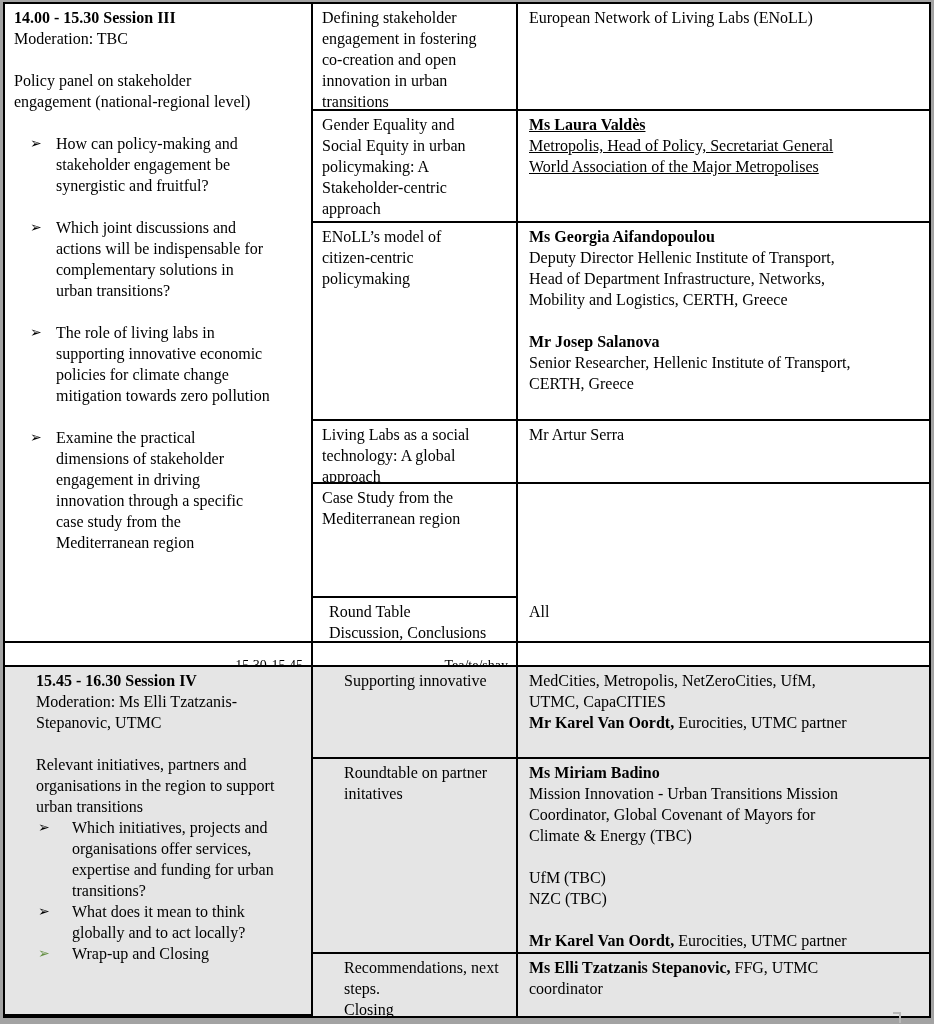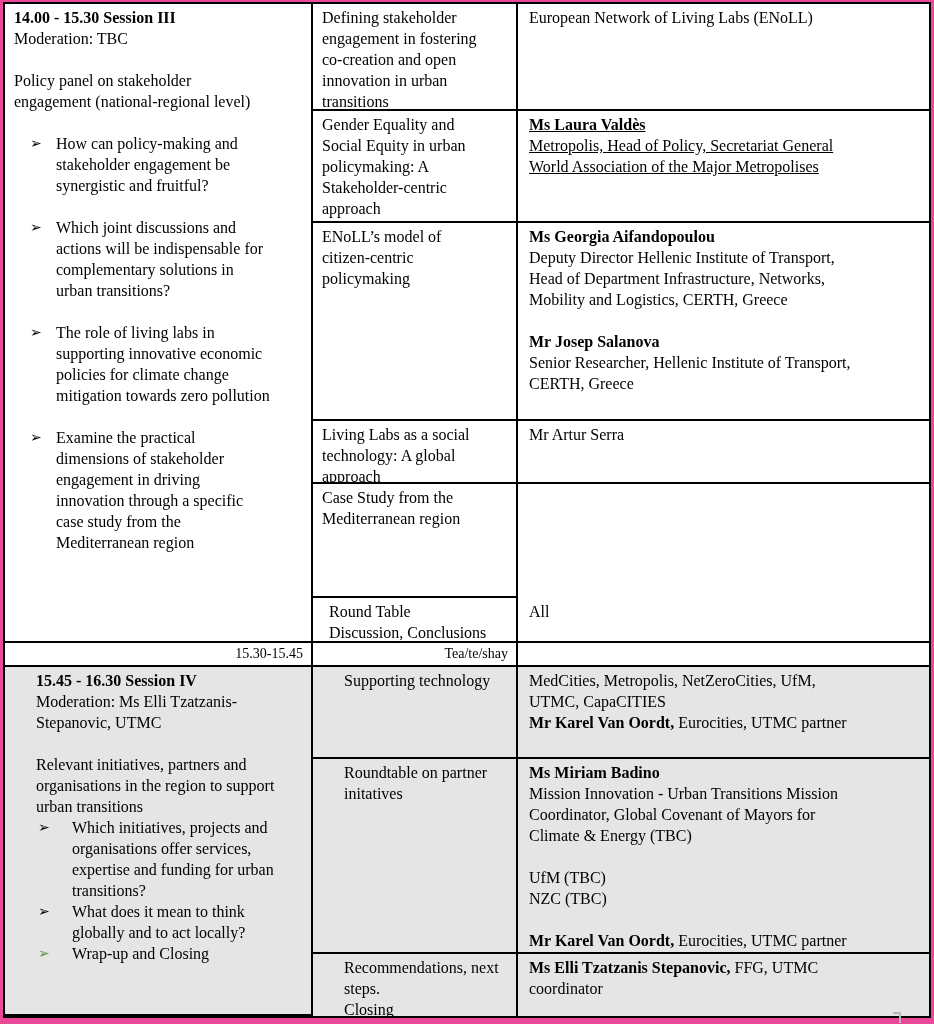--- a/index.html
+++ b/index.html
@@ -1,20 +1,20 @@
 <!DOCTYPE html>
 <html><head>
 <meta charset="utf-8">
 <style>
   * { margin:0; padding:0; box-sizing:border-box; }
   html,body { background:#ffffff; }
   .page {
     position:relative;
     width:934px; height:1024px;
-    background:#ec4899;
+    background:#a3a3a3;
     font-family:"Liberation Serif", serif;
     color:#000;
     font-size:16px;
     line-height:21px;
     overflow:hidden;
   }
   .agenda {
     position:absolute; left:3px; top:2px; width:928px;
     border:2px solid #000;
     background:#fff;
@@ -46,21 +46,21 @@
   .tea1  { grid-area:7 / 1 / 8 / 2; }
   .c1s4  { grid-area:8 / 1 / 11 / 2; }
   .m1 { grid-area:1/2/2/3; } .m2 { grid-area:2/2/3/3; } .m3 { grid-area:3/2/4/3; }
   .m4 { grid-area:4/2/5/3; } .m5 { grid-area:5/2/6/3; } .m6 { grid-area:6/2/7/3;padding-left:16px; }
   .tea2 { grid-area:7/2/8/3; }
   .s4m1 { grid-area:8/2/9/3; } .s4m2 { grid-area:9/2/10/3; } .s4m3 { grid-area:10/2/11/3; }
   .r1 { grid-area:1/3/2/4; } .r2 { grid-area:2/3/3/4;text-decoration:underline; } .r3 { grid-area:3/3/4/4; }
   .r4 { grid-area:4/3/5/4; } .r5 { grid-area:5/3/6/4; } .r6 { grid-area:6/3/7/4; }
   .tea3 { grid-area:7/3/8/4; }
   .s4r1 { grid-area:8/3/9/4; } .s4r2 { grid-area:9/3/10/4; } .s4r3 { grid-area:10/3/11/4; }
-  .smallrow { font-size:14px; line-height:19px; text-align:right; padding-top:1px; padding-right:8px; }
+  .smallrow { font-size:14px; line-height:19px; text-align:right; padding-top:13px; padding-right:8px; }
   .speaker-cell { padding-left:11px; }
   .blankline { height:21px; }
   .corner-artifact {
     position:absolute; left:893px; top:1012px; width:8px; height:11px;
     border-right:2px solid #b9b9b9; border-top:2px solid #b9b9b9;
   }
 </style>
 </head>
 <body>
 
@@ -169,21 +169,21 @@
         <span class="arrow">➢</span>
         <span class="t">What does it mean to think
 globally and to act locally?</span>
       </div>
       <div class="bullet">
         <span class="arrow green">➢</span>
         <span class="t">Wrap-up and Closing</span>
       </div>
     </div>
 
-    <div class="cell s4m1 t gray">Supporting technology</div>
+    <div class="cell s4m1 t gray">Supporting innovative</div>
     <div class="cell s4m2 t gray">Roundtable on partner
 initatives</div>
     <div class="cell s4m3 t gray lastrow">Recommendations, next
 steps.
 Closing</div>
 
     <div class="cell s4r1 lastcol gray speaker-cell">
       <div class="t">MedCities, Metropolis, NetZeroCities, UfM,
 UTMC, CapaCITIES</div>
       <div><span class="b">Mr Karel Van Oordt,</span><span> Eurocities, UTMC partner</span></div>

